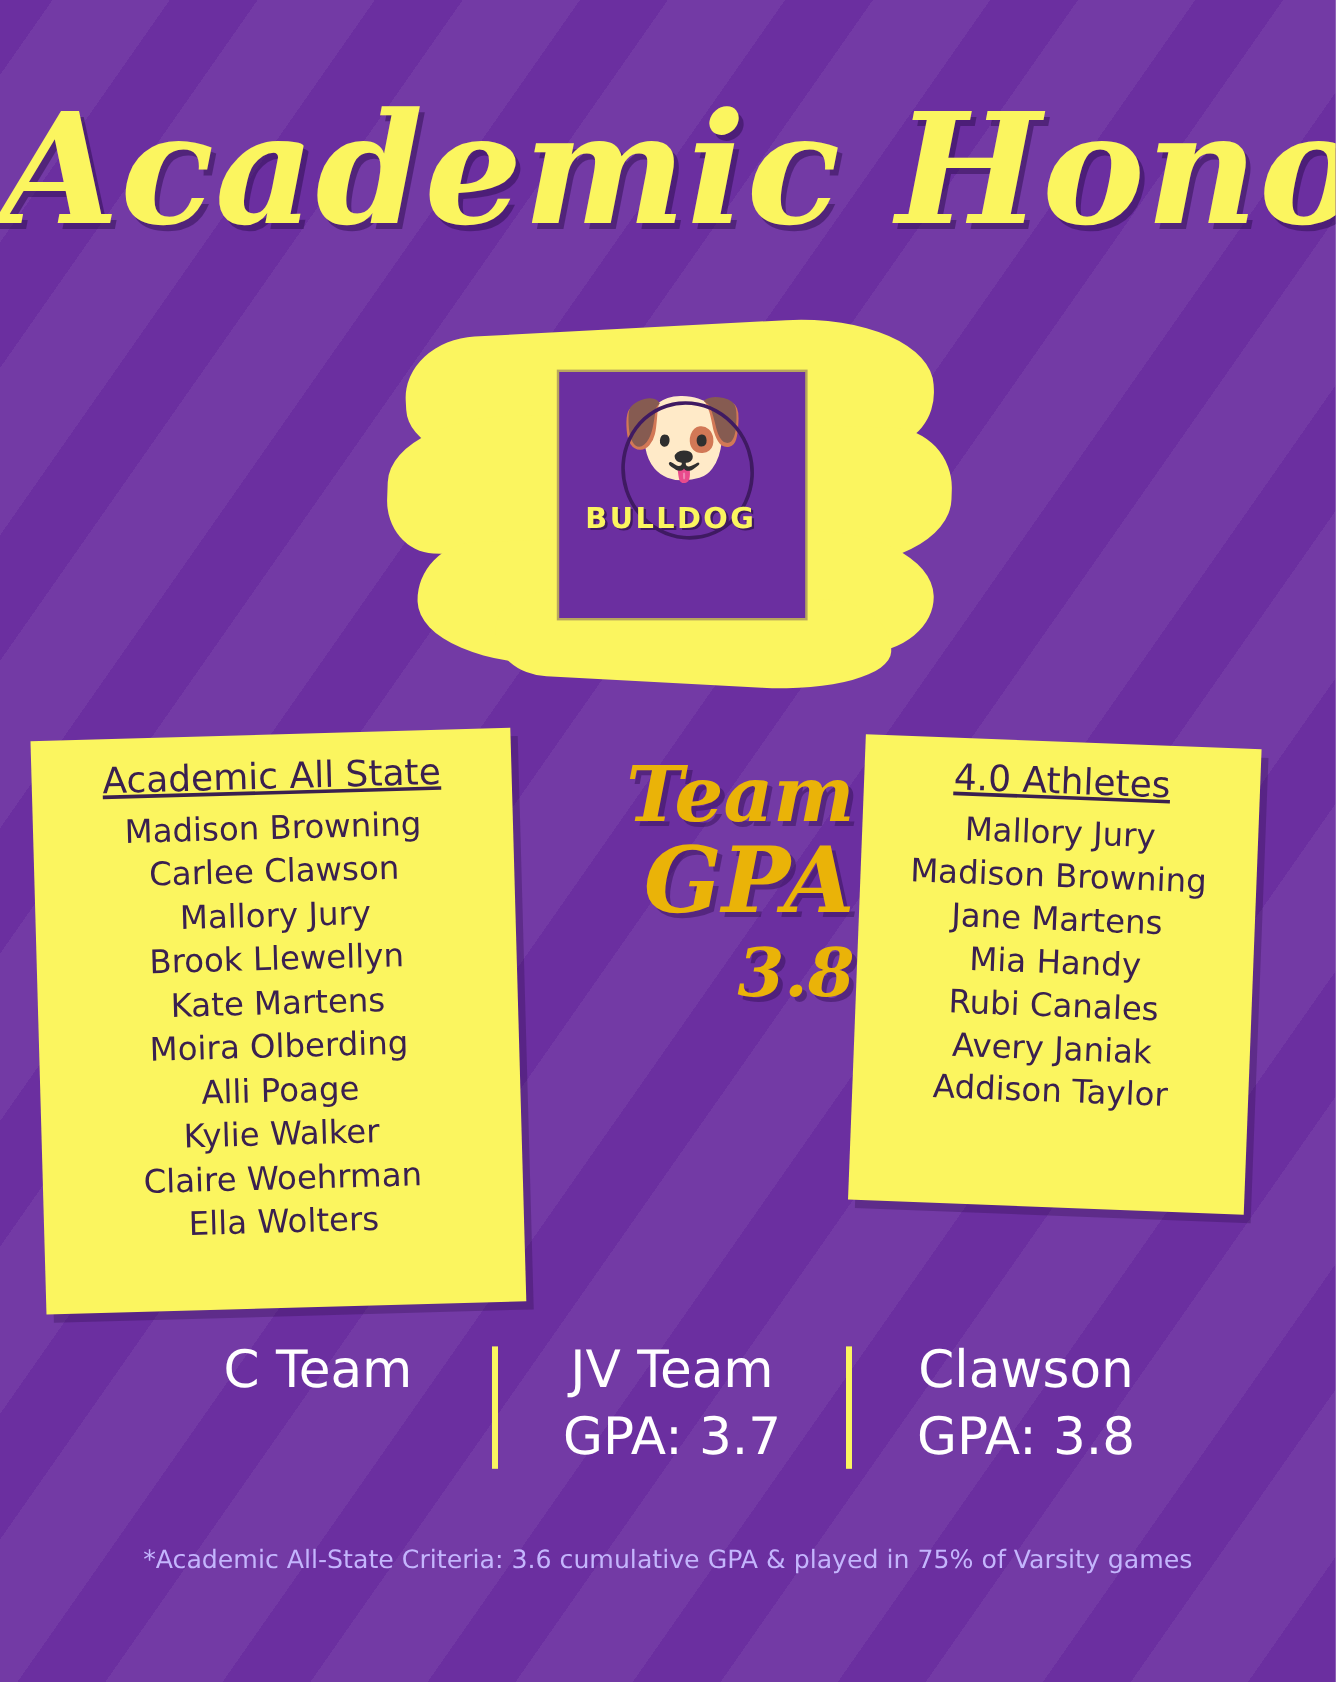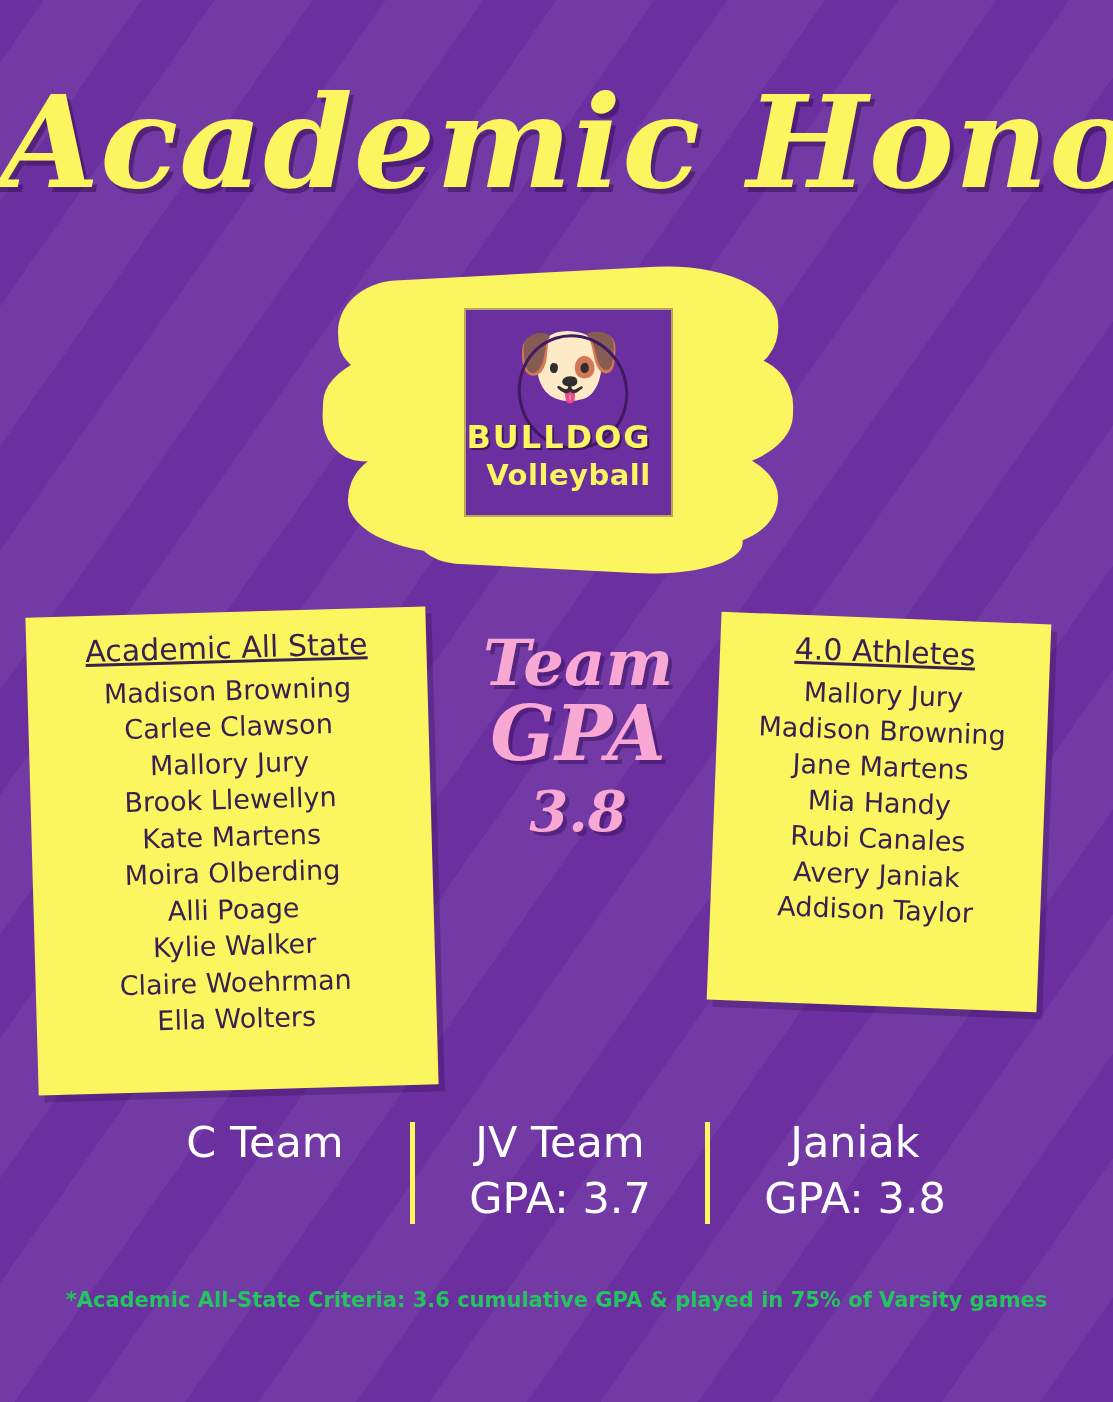--- a/index.html
+++ b/index.html
@@ -115,21 +115,21 @@
     transform: rotate(-18deg);
   }
   .logo-bulldog-text {
     position: absolute;
     left: 0; top: 108px;
     width: 186px;
     text-align: center;
     color: #fbf55f;
     font-family: "DejaVu Sans", sans-serif;
     font-weight: bold;
-    font-size: 32px;
+    font-size: 24px;
     letter-spacing: 2px;
     text-shadow: 2px 2px 0 #3f1a62;
   }
   .logo-vb-text {
     position: absolute;
     left: 0; top: 148px;
     width: 205px;
     text-align: center;
     color: #fbf55f;
     font-family: "DejaVu Sans", sans-serif;
@@ -185,22 +185,22 @@
     white-space: nowrap;
   }
   .card-right .card-list li { font-size: 27px; line-height: 1.33; }
 
   
   .team-gpa {
     position: absolute;
     left: 444px;
     top: 630px;
     width: 268px;
-    text-align: center;
-    color: #f9a8d4;
+    text-align: right;
+    color: #eab308;
     font-family: "DejaVu Serif", serif;
     font-style: italic;
     font-weight: bold;
     line-height: 1.02;
     text-shadow: 4px 4px 0 rgba(40,10,70,0.4);
   }
   .team-gpa .tg-line1 { font-size: 64px; }
   .team-gpa .tg-line2 { font-size: 76px; }
   .team-gpa .tg-line3 { font-size: 56px; margin-top: 10px; }
 
@@ -238,46 +238,44 @@
     flex: 0 0 5px;
   }
 
   
   .footnote {
     position: absolute;
     left: 0;
     top: 1288px;
     width: 1113px;
     text-align: center;
-    color: #22c55e;
+    color: #c4b5fd;
     font-family: "DejaVu Sans", sans-serif;
     font-size: 21px;
     white-space: nowrap;
-    font-weight: bold;
   }
 </style>
 </head>
 <body>
 
 <div class="poster">
   <div class="stripes"></div>
 
   <div class="title">Academic Honors</div>
 
   <div class="brush">
     <div class="brush-blob b1"></div>
     <div class="brush-blob b2"></div>
     <div class="brush-blob b3"></div>
     <div class="brush-blob b4"></div>
 
     <div class="logo-box">
       <div class="logo-dog">🐶</div>
       <div class="logo-oval"></div>
       <div class="logo-bulldog-text">BULLDOG</div>
-      <div class="logo-vb-text">Volleyball</div>
     </div>
   </div>
 
   <div class="card card-left">
     <div class="card-title">Academic All State</div>
     <ul class="card-list">
       <li>Madison Browning</li>
       <li>Carlee Clawson</li>
       <li>Mallory Jury</li>
       <li>Brook Llewellyn</li>
@@ -313,19 +311,19 @@
     <div class="gpa-col">
       <div class="gpa-name">C Team</div>
     </div>
     <div class="divider"></div>
     <div class="gpa-col">
       <div class="gpa-name">JV Team</div>
       <div class="gpa-val">GPA: 3.7</div>
     </div>
     <div class="divider"></div>
     <div class="gpa-col">
-      <div class="gpa-name">Janiak</div>
+      <div class="gpa-name">Clawson</div>
       <div class="gpa-val">GPA: 3.8</div>
     </div>
   </div>
 
   <div class="footnote">*Academic All-State Criteria: 3.6 cumulative GPA &amp; played in 75% of Varsity games</div>
 </div>
 
 </body></html>

